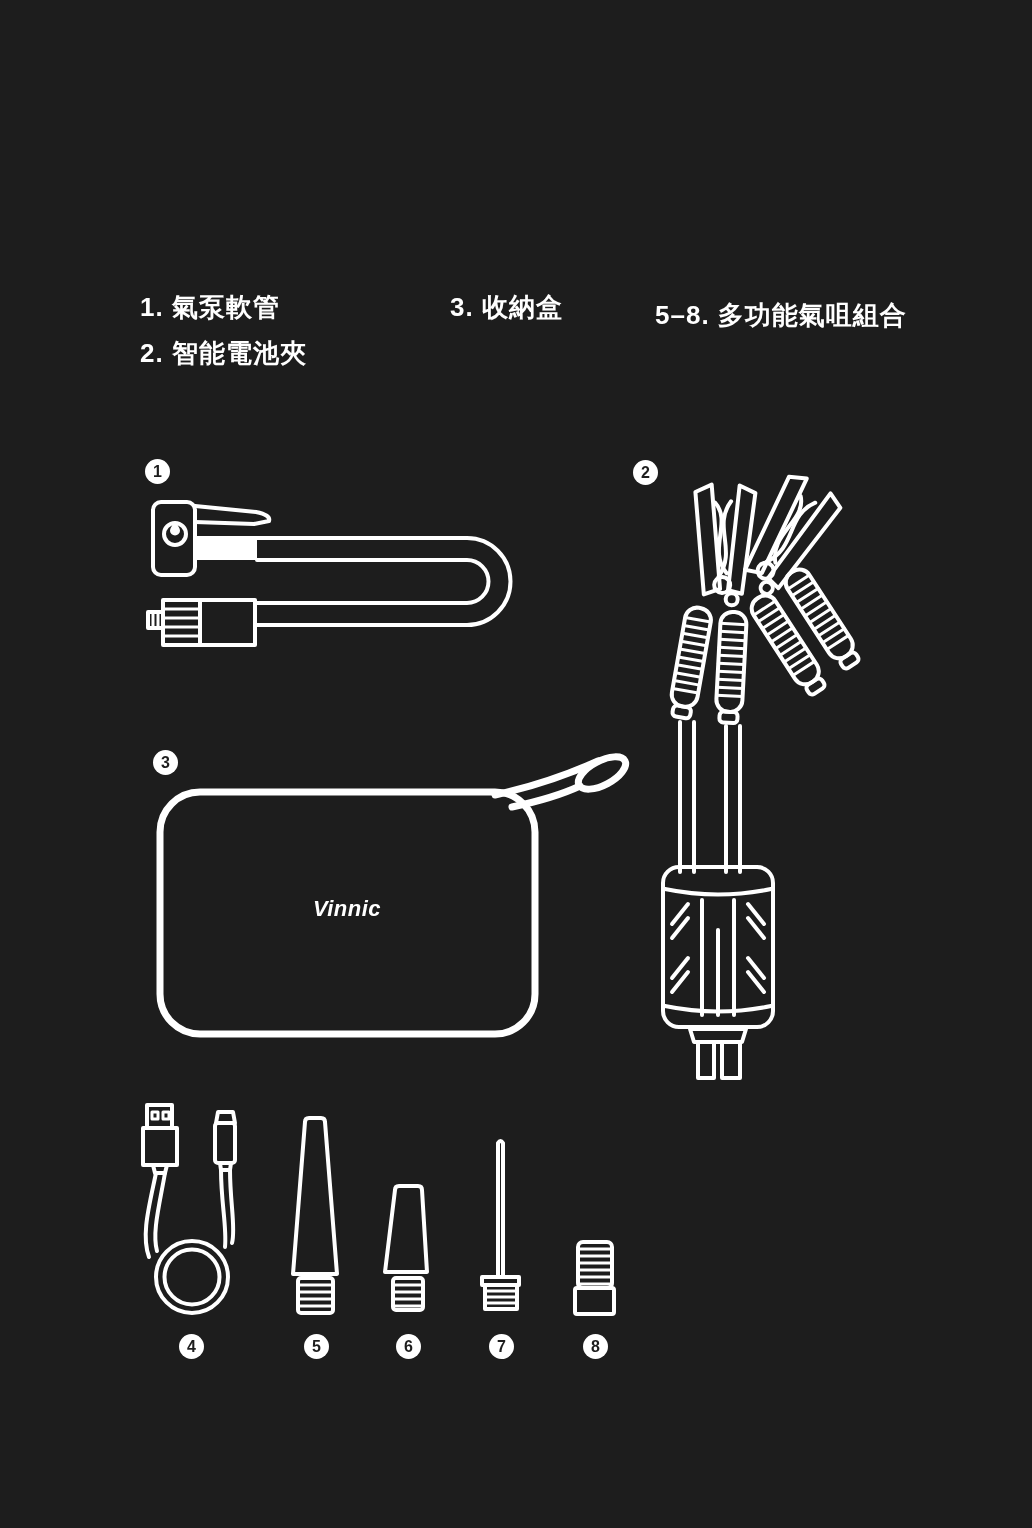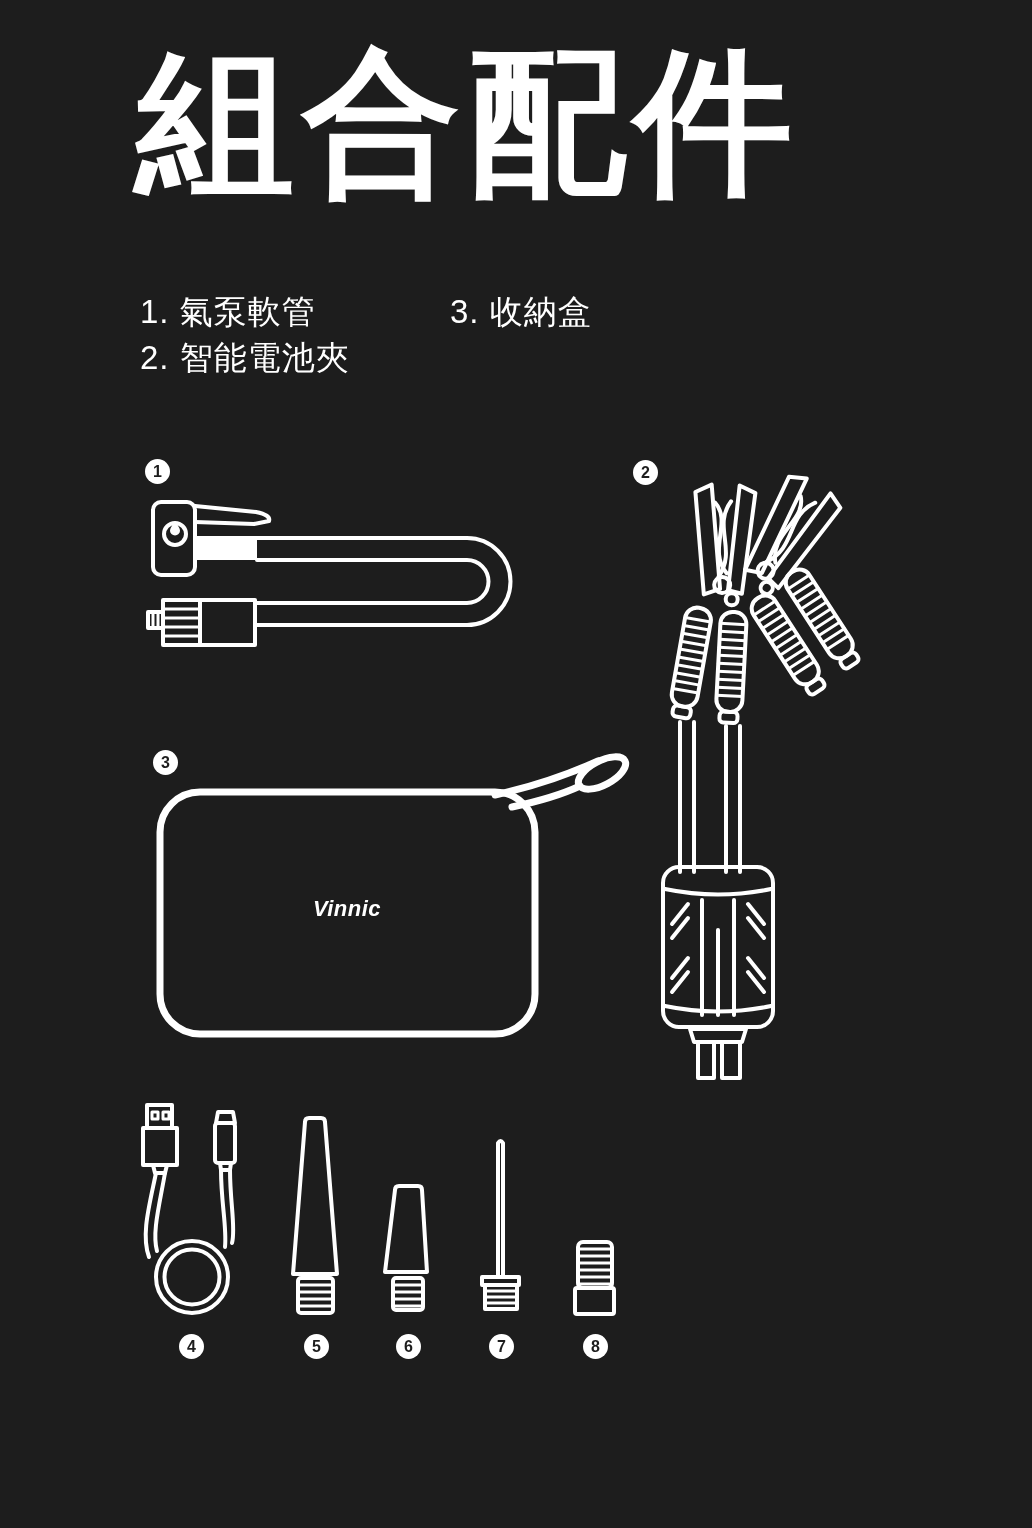--- a/index.html
+++ b/index.html
@@ -11,21 +11,21 @@
     font-family:"Liberation Sans","DejaVu Sans",sans-serif;
     color:#fff;
   }
   .abs{position:absolute;}
   #title{
     left:136px;top:40px;
     font-size:158px;line-height:1.05;font-weight:700;
     letter-spacing:8px;white-space:nowrap;
   }
   .legend-item{
-    font-size:33px;font-weight:400;letter-spacing:1px;white-space:nowrap;
+    font-size:26px;font-weight:700;letter-spacing:1px;white-space:nowrap;
   }
   .badge{
     width:25px;height:25px;border-radius:50%;
     background:#fff;color:#1d1d1d;
     font-size:16px;font-weight:700;line-height:25px;text-align:center;
   }
   svg{position:absolute;overflow:visible;}
   svg .ln{stroke:#fff;fill:none;stroke-width:4;stroke-linecap:round;stroke-linejoin:round;}
   svg .thick{stroke-width:7;}
   svg .thin{stroke-width:3;}
@@ -34,25 +34,25 @@
     left:247px;top:896px;width:200px;
     text-align:center;
     font-size:22px;font-weight:800;font-style:italic;letter-spacing:0.5px;
   }
 </style>
 </head>
 <body>
 
 <div id="poster">
 
-  <div id="title" class="abs">組合配件</div>
 
   <div class="abs legend-item" style="left:140px;top:290px;">1. 氣泵軟管</div>
   <div class="abs legend-item" style="left:140px;top:336px;">2. 智能電池夾</div>
   <div class="abs legend-item" style="left:418px;top:290px;margin-left:32px;">3. 收納盒</div>
+  <div class="abs legend-item" style="left:655px;top:298px;">5–8. 多功能氣咀組合</div>
 
   <div class="abs badge" style="left:145px;top:459px;">1</div>
   <div class="abs badge" style="left:633px;top:460px;">2</div>
   <div class="abs badge" style="left:153px;top:750px;">3</div>
   <div class="abs badge" style="left:179px;top:1334px;">4</div>
   <div class="abs badge" style="left:304px;top:1334px;">5</div>
   <div class="abs badge" style="left:396px;top:1334px;">6</div>
   <div class="abs badge" style="left:489px;top:1334px;">7</div>
   <div class="abs badge" style="left:583px;top:1334px;">8</div>
 

